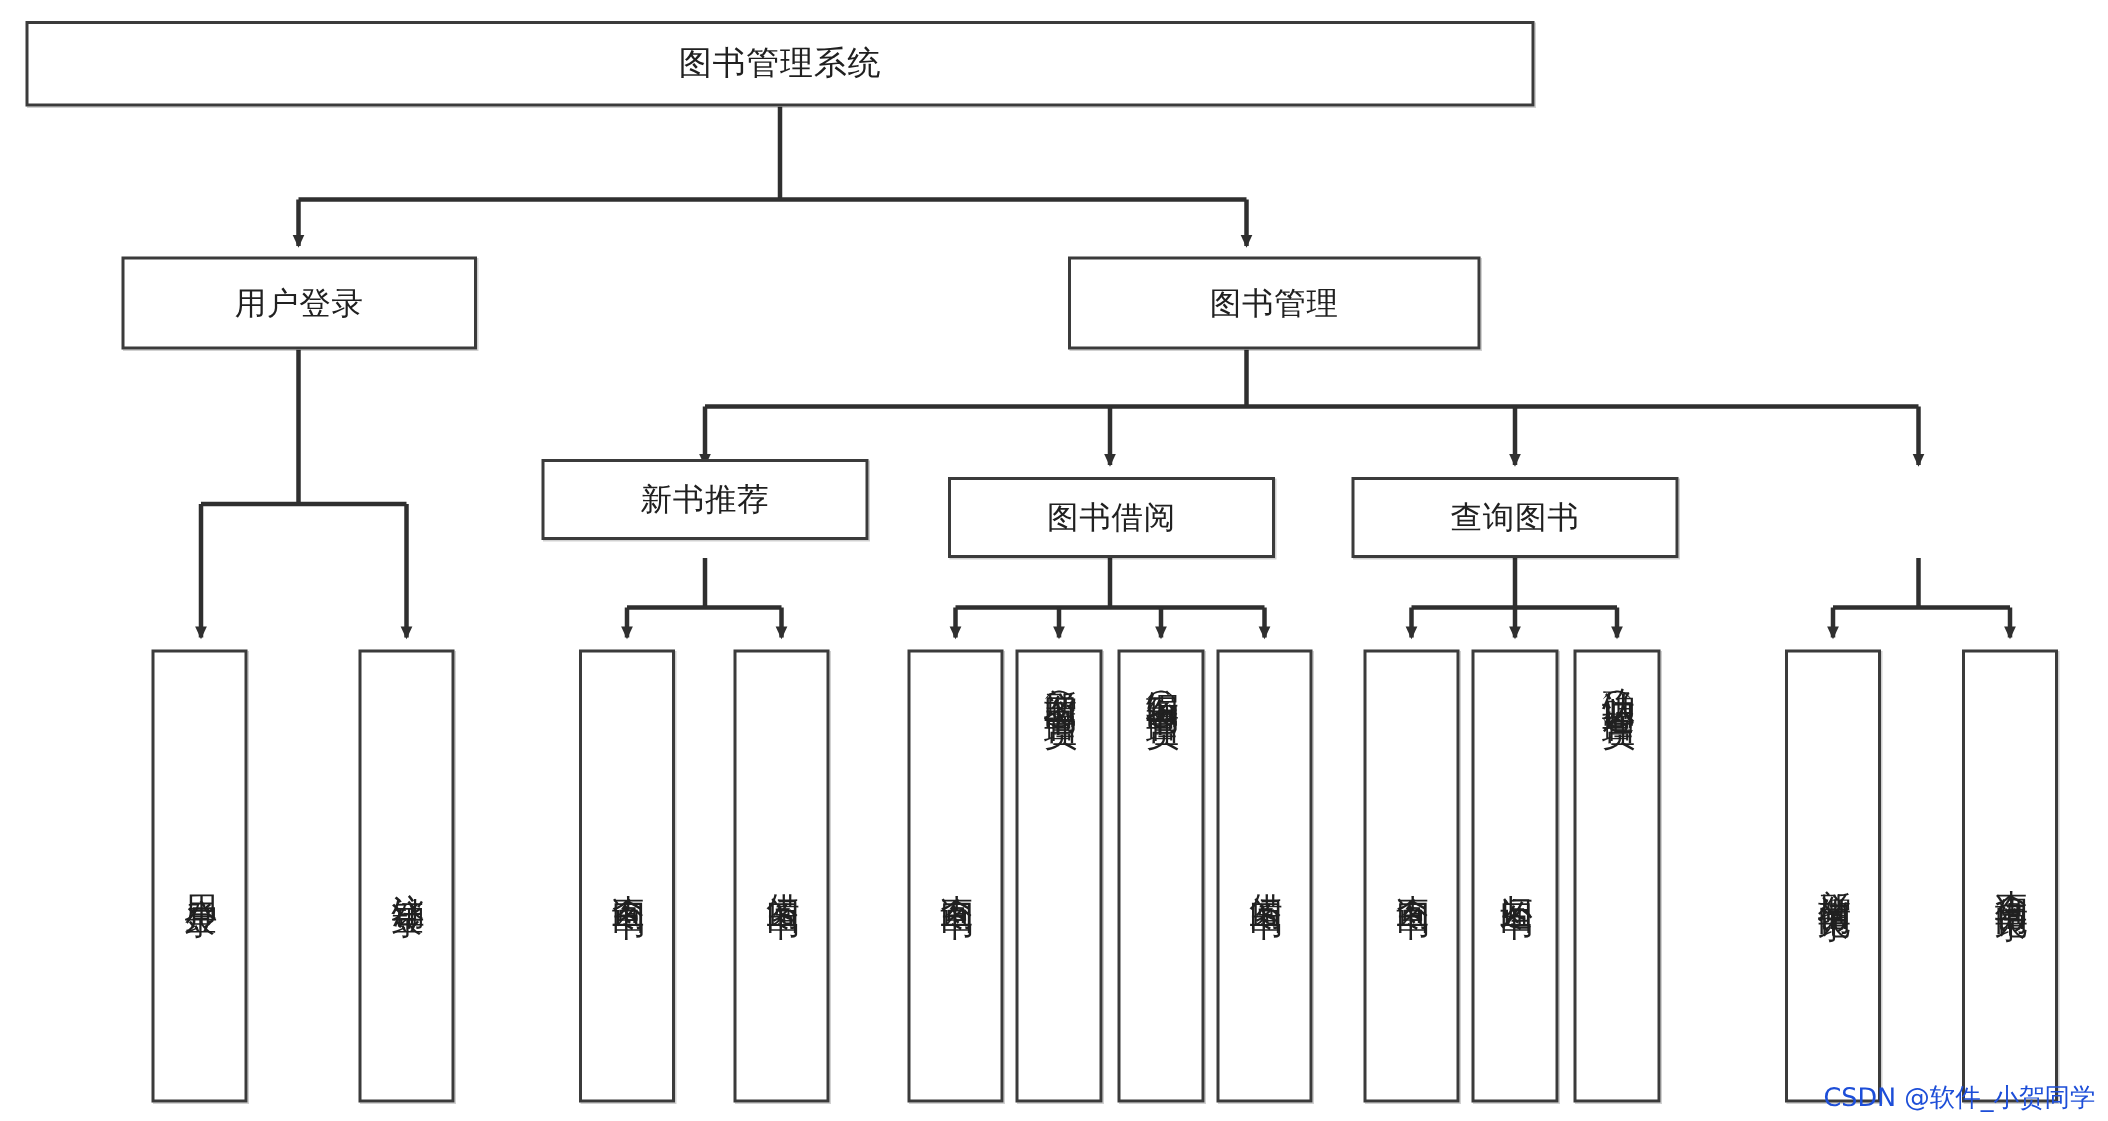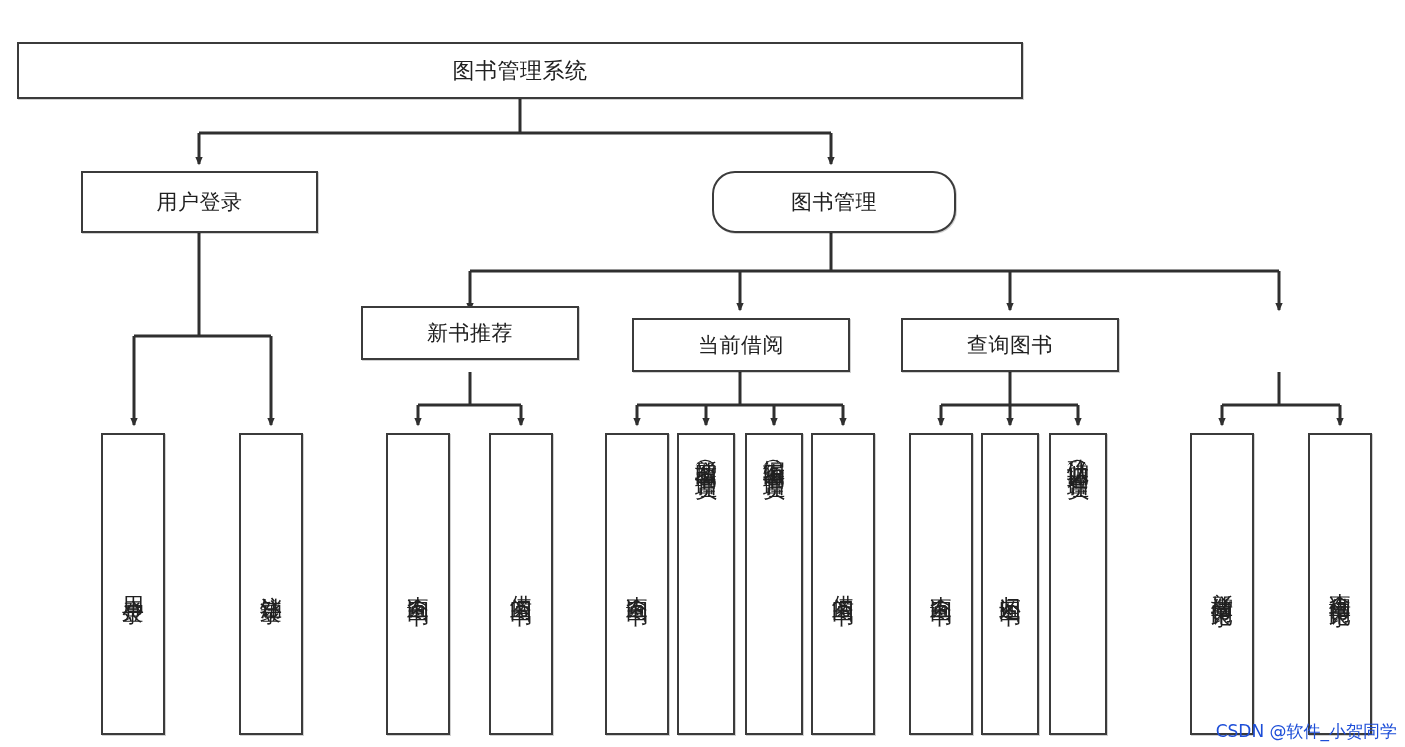--- a/index.html
+++ b/index.html
@@ -128,36 +128,36 @@
       <path d="M1010,405 L1010,425" marker-end="url(#arrow)"></path>
       <path d="M1078,405 L1078,425" marker-end="url(#arrow)"></path>
 
       <path d="M1279,372 L1279,405"></path>
       <path d="M1222,405 L1340,405"></path>
       <path d="M1222,405 L1222,425" marker-end="url(#arrow)"></path>
       <path d="M1340,405 L1340,425" marker-end="url(#arrow)"></path>
     </g>
   </svg>
 
-  <div class="node horiz root" style="left:17px; top:14px; width:1006px; height:57px;margin-top:28px;">
+  <div class="node horiz root" style="left:17px; top:14px; width:1006px; height:57px;">
     <span class="node-label">图书管理系统</span>
   </div>
 
   <div class="node horiz" style="left:81px; top:171px; width:237px; height:62px;">
     <span class="node-label">用户登录</span>
   </div>
-  <div class="node horiz" style="left:712px; top:171px; width:244px; height:62px;border-radius:23px;">
+  <div class="node horiz" style="left:712px; top:171px; width:275px; height:62px;">
     <span class="node-label">图书管理</span>
   </div>
 
   <div class="node horiz" style="left:361px; top:306px; width:218px; height:54px;">
     <span class="node-label">新书推荐</span>
   </div>
   <div class="node horiz" style="left:632px; top:318px; width:218px; height:54px;">
-    <span class="node-label">当前借阅</span>
+    <span class="node-label">图书借阅</span>
   </div>
   <div class="node horiz" style="left:901px; top:318px; width:218px; height:54px;">
     <span class="node-label">查询图书</span>
   </div>
 
   <div class="node vert centered" style="left:101px; top:433px; width:64px; height:302px;">
     <span class="node-label">用户登录</span>
   </div>
   <div class="node vert centered" style="left:239px; top:433px; width:64px; height:302px;">
     <span class="node-label">注销登录</span>

